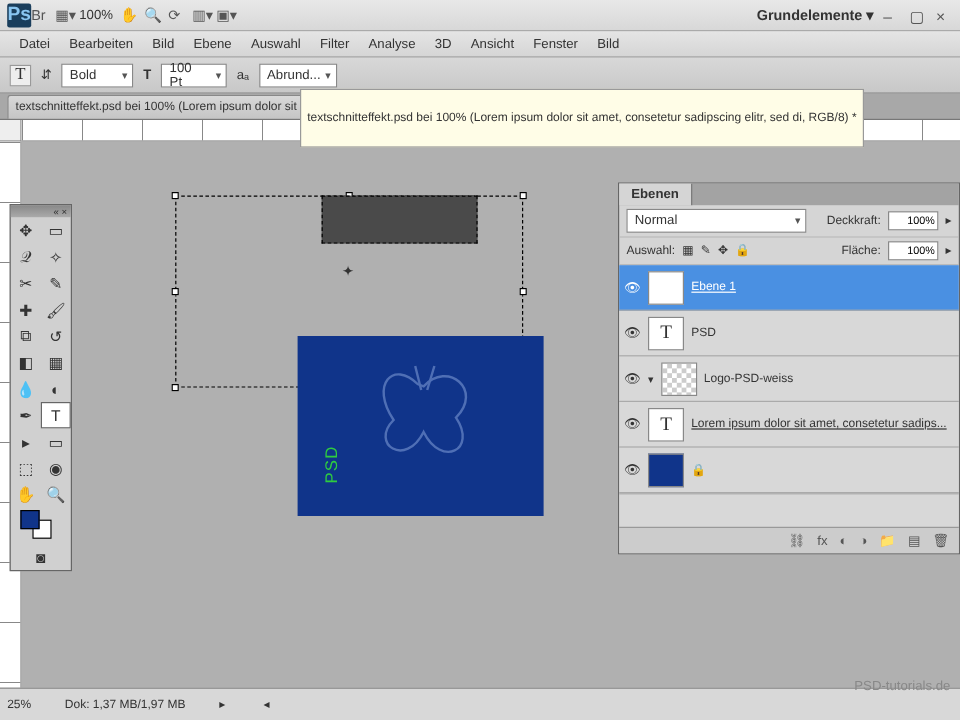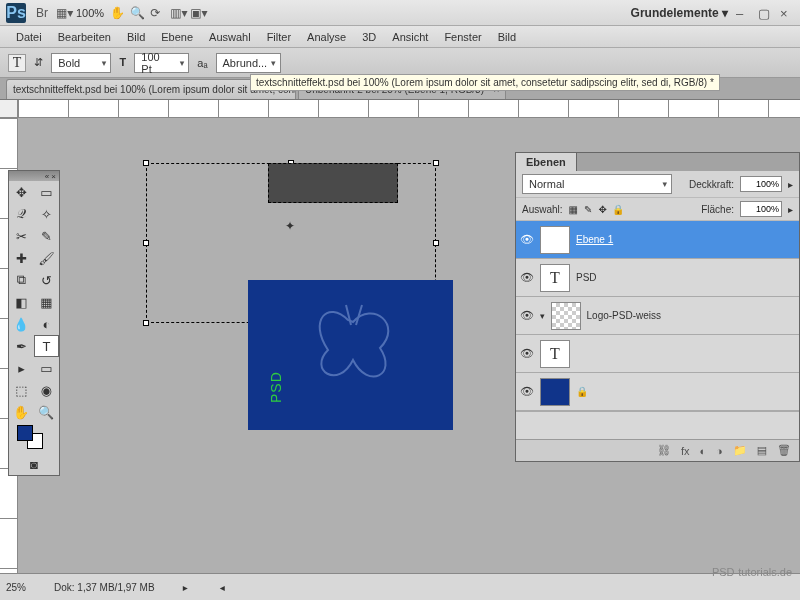--- a/index.html
+++ b/index.html
@@ -1,37 +1,37 @@
 <!DOCTYPE html>
 <html><head>
 <meta charset="utf-8">
 <style>
 * { box-sizing: border-box; margin: 0; padding: 0; font-family: Tahoma, Arial, sans-serif; }
 body { width: 800px; height: 600px; background: #b0b0b0; overflow: hidden; position: relative; font-size: 11px; color: #333; }
 
 
 .titlebar { height: 26px; background: linear-gradient(#e8e8e8,#d8d8d8); display: flex; align-items: center; padding: 0 6px; border-bottom: 1px solid #aaa; }
 .ps-logo { width: 20px; height: 20px; background: #1a3e5c; color: #89c5f0; display: flex; align-items: center; justify-content: center; font-weight: bold; font-size: 16px; border-radius: 2px; }
-.title-tools { display: flex; gap: 6px; margin-left: 10px; align-items: center; }
+.title-tools { display: flex; gap: 6px; align-items: center; }
 .title-right { margin-left: auto; display: flex; align-items: center; gap: 8px; }
 .workspace-label { font-weight: bold; font-size: 12px; }
 .win-btn { width: 14px; height: 14px; font-size: 13px; color: #555; cursor: pointer; }
 
 
 .menubar { height: 22px; background: linear-gradient(#e5e5e5,#d5d5d5); display: flex; align-items: center; padding: 0 8px; border-bottom: 1px solid #aaa; }
 .menu-item { padding: 3px 8px; cursor: pointer; }
 
 
 .optbar { height: 30px; background: linear-gradient(#d8d8d8,#c8c8c8); display: flex; align-items: center; padding: 0 8px; gap: 8px; border-bottom: 1px solid #999; position: relative; }
 .tool-icon-t { width: 18px; height: 18px; display: flex; align-items: center; justify-content: center; font-family: Georgia, serif; font-size: 14px; border: 1px solid #999; background: #eee; }
 .dropdown { height: 20px; background: #fff; border: 1px solid #888; padding: 0 18px 0 6px; font-size: 11px; position: relative; display: flex; align-items: center; }
 .dropdown::after { content: "▾"; position: absolute; right: 4px; font-size: 9px; color: #555; }
 
 
-.tooltip { position: absolute; top: 26px; left: 250px; background: #fffde7; border: 1px solid #999; padding: 2px 5px; font-size: 10px; z-index: 100; white-space: nowrap; }
+.tooltip { position: absolute; top: 26px; left: 250px; background: #fffde7; border: 1px solid #999; padding: 18px 5px; font-size: 10px; z-index: 100; white-space: nowrap; }
 
 
 .doctabs { height: 22px; background: #a8a8a8; display: flex; align-items: flex-end; padding-left: 6px; border-bottom: 1px solid #777; }
 .doctab { height: 20px; background: linear-gradient(#d8d8d8,#c5c5c5); border: 1px solid #888; border-bottom: none; padding: 0 6px; display: flex; align-items: center; gap: 5px; font-size: 10px; margin-right: 2px; border-radius: 3px 3px 0 0; max-width: 290px; overflow: hidden; white-space: nowrap; }
 .doctab.inactive { background: #b5b5b5; }
 
 
 .workspace { position: absolute; top: 100px; left: 0; right: 0; bottom: 20px; background: #b0b0b0; }
 .ruler-h { position: absolute; top: 0; left: 18px; right: 0; height: 18px; background: #fff; border-bottom: 1px solid #888; background-image: repeating-linear-gradient(to right, #888 0, #888 1px, transparent 1px, transparent 50px); font-size: 8px; }
 .ruler-v { position: absolute; top: 18px; left: 0; bottom: 0; width: 18px; background: #fff; border-right: 1px solid #888; background-image: repeating-linear-gradient(to bottom, #888 0, #888 1px, transparent 1px, transparent 50px); }
@@ -236,20 +236,21 @@
     </div>
     <div class="layer">
       <span class="eye">👁</span>
       <span style="font-size:9px">▾</span>
       <div class="layer-thumb checker"></div>
       <span class="layer-name">Logo-PSD-weiss</span>
     </div>
     <div class="layer">
       <span class="eye">👁</span>
       <div class="layer-thumb">T</div>
+      <span class="layer-name" style="text-decoration:underline">Lorem ipsum dolor sit amet, consetetur sadips...</span>
     </div>
     <div class="layer">
       <span class="eye">👁</span>
       <div class="layer-thumb blue"></div>
       <span class="lock-icon">🔒</span>
     </div>
   </div>
   <div style="height:28px;background:#d8d8d8;border-top:1px solid #aaa"></div>
   <div class="panel-footer">
     <span>⛓</span>

